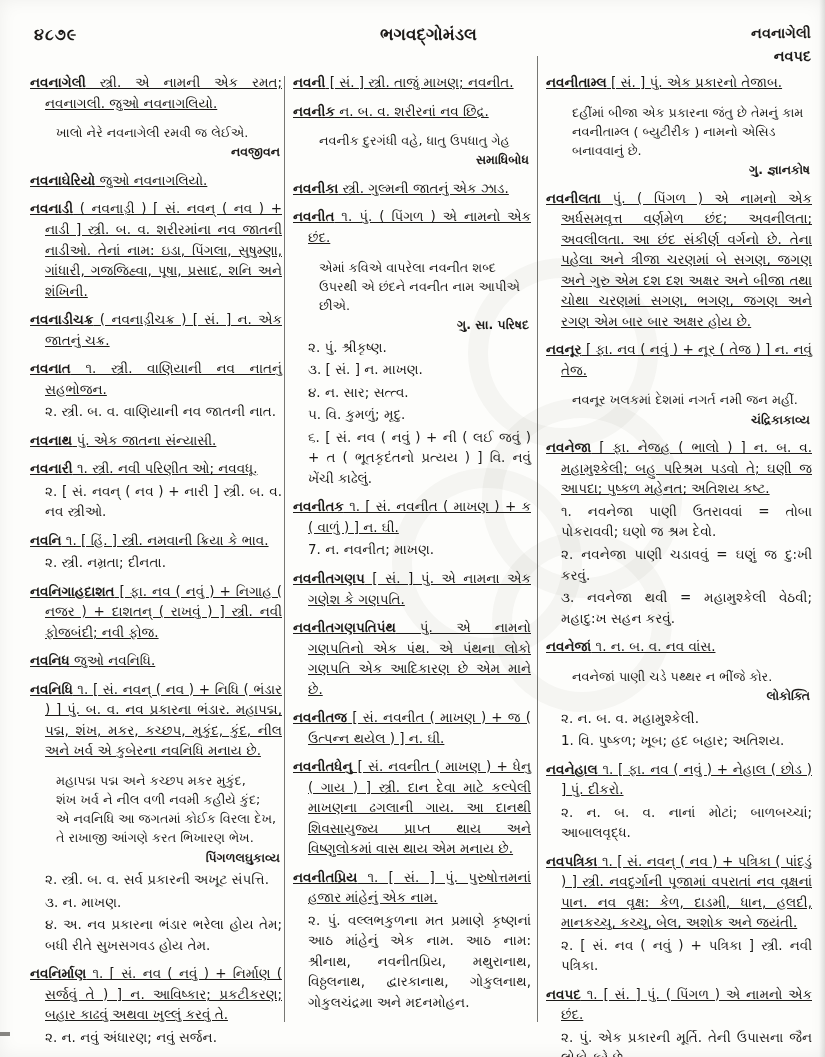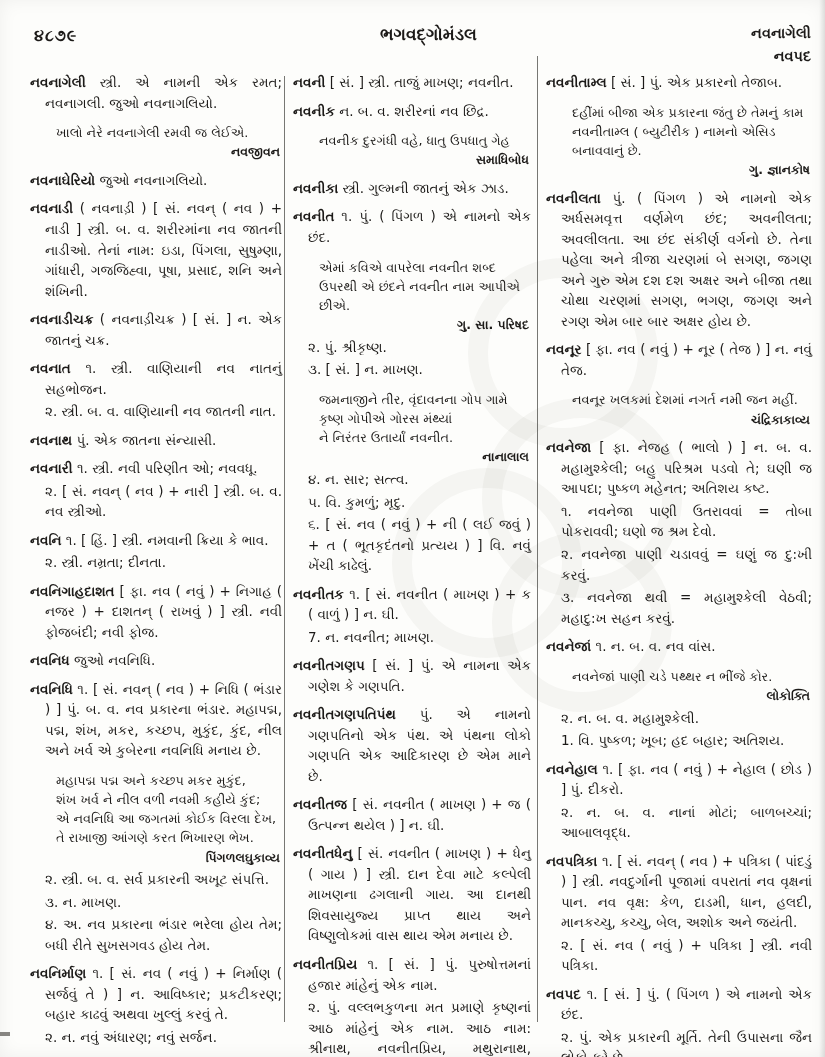--- a/index.html
+++ b/index.html
@@ -6,33 +6,33 @@
   .page{
     position:relative;width:825px;height:1057px;background:#fdfdfb;
     font-family:"DejaVu Sans",sans-serif;color:#1c1a18;overflow:hidden;
     box-shadow:inset 0 0 18px rgba(0,0,0,.06);
     border-bottom:3px solid #b9b9b5;
   }
   
   .page::after{content:"";position:absolute;right:0;top:0;width:6px;height:100%;
     background:linear-gradient(to left,rgba(0,0,0,.10),rgba(0,0,0,0));}
   .header{position:absolute;top:22px;left:0;width:100%;height:44px;}
-  .page-number{position:absolute;left:34px;top:4px;font-weight:bold;font-size:16px;letter-spacing:1px;}
+  .page-number{position:absolute;left:34px;top:4px;font-weight:bold;font-size:16px;letter-spacing:1px;font-family:Liberation Mono, monospace;}
   .book-title{position:absolute;left:0;right:0;top:2px;text-align:center;font-weight:bold;font-size:17px;padding-left:32px;}
   .guide{position:absolute;right:14px;top:0;text-align:right;font-weight:bold;font-size:14.5px;line-height:1.6;}
   .columns{position:absolute;top:64px;left:0;width:100%;}
   .col{position:absolute;top:0;text-align:justify;font-size:13.5px;line-height:1.52;}
   .col1{left:30px;width:252px;}
   .col2{left:293px;width:238px;}
   .col3{left:546px;width:266px;}
   .rule{position:absolute;width:1px;background:#4a4a46;opacity:.75;}
   .rule1{left:284px;top:76px;height:946px;}
   .rule2{left:537px;top:56px;height:966px;}
   .block{margin:0 0 2px 0;}
-  .entry{margin-top:8px;padding-left:15px;text-indent:-15px;}
+  .entry{margin-top:8px;padding-left:15px;text-indent:-15px;text-decoration:underline;}
   .head{font-weight:bold;}
   .sense{margin-top:1px;padding-left:15px;}
   .quote{margin-top:10px;margin-left:26px;margin-right:2px;font-size:12.8px;line-height:1.5;}
   .qline{text-align:left;}
   .attr{text-align:right;font-weight:bold;font-size:12.5px;margin-top:1px;}
   
   .watermark{position:absolute;pointer-events:none;}
   .wm-circle{position:absolute;border-radius:50%;border:20px solid rgba(60,60,55,.045);}
   .wm1{left:468px;top:258px;width:150px;height:150px;}
   .wm2{left:482px;top:398px;width:160px;height:160px;}
@@ -108,26 +108,20 @@
           <div class="attr">સમાધિબોધ</div>
         </div>
         <div class="block entry"><span class="head">નવનીકા</span> સ્ત્રી. ગુલ્મની જાતનું એક ઝાડ.</div>
         <div class="block entry"><span class="head">નવનીત</span> ૧. પું. ( પિંગળ ) એ નામનો એક છંદ.</div>
         <div class="block quote">
           <div class="qline">એમાં કવિએ વાપરેલા નવનીત શબ્દ ઉપરથી એ છંદને નવનીત નામ આપીએ છીએ.</div>
           <div class="attr">ગુ. સા. પરિષદ</div>
         </div>
         <div class="block sense">૨. પું. શ્રીકૃષ્ણ.</div>
         <div class="block sense">૩. [ સં. ] ન. માખણ.</div>
-        <div class="block quote">
-          <div class="qline">જમનાજીને તીર, વૃંદાવનના ગોપ ગામે</div>
-          <div class="qline">કૃષ્ણ ગોપીએ ગોરસ મંથ્યાં</div>
-          <div class="qline">ને નિરંતર ઉતાર્યાં નવનીત.</div>
-          <div class="attr">નાનાલાલ</div>
-        </div>
         <div class="block sense">૪. ન. સાર; સત્ત્વ.</div>
         <div class="block sense">૫. વિ. કુમળું; મૃદુ.</div>
         <div class="block sense">૬. [ સં. નવ ( નવું ) + ની ( લઈ જવું ) + ત ( ભૂતકૃદંતનો પ્રત્યય ) ] વિ. નવું ખેંચી કાઢેલું.</div>
         <div class="block entry"><span class="head">નવનીતક</span> ૧. [ સં. નવનીત ( માખણ ) + ક ( વાળું ) ] ન. ઘી.</div>
         <div class="block sense">7. ન. નવનીત; માખણ.</div>
         <div class="block entry"><span class="head">નવનીતગણપ</span> [ સં. ] પું. એ નામના એક ગણેશ કે ગણપતિ.</div>
         <div class="block entry"><span class="head">નવનીતગણપતિપંથ</span> પું. એ નામનો ગણપતિનો એક પંથ. એ પંથના લોકો ગણપતિ એક આદિકારણ છે એમ માને છે.</div>
         <div class="block entry"><span class="head">નવનીતજ</span> [ સં. નવનીત ( માખણ ) + જ ( ઉત્પન્ન થયેલ ) ] ન. ઘી.</div>
         <div class="block entry"><span class="head">નવનીતધેનુ</span> [ સં. નવનીત ( માખણ ) + ધેનુ ( ગાય ) ] સ્ત્રી. દાન દેવા માટે કલ્પેલી માખણના ઢગલાની ગાય. આ દાનથી શિવસાયુજ્ય પ્રાપ્ત થાય અને વિષ્ણુલોકમાં વાસ થાય એમ મનાય છે.</div>
         <div class="block entry"><span class="head">નવનીતપ્રિય</span> ૧. [ સં. ] પું. પુરુષોત્તમનાં હજાર માંહેનું એક નામ.</div>

